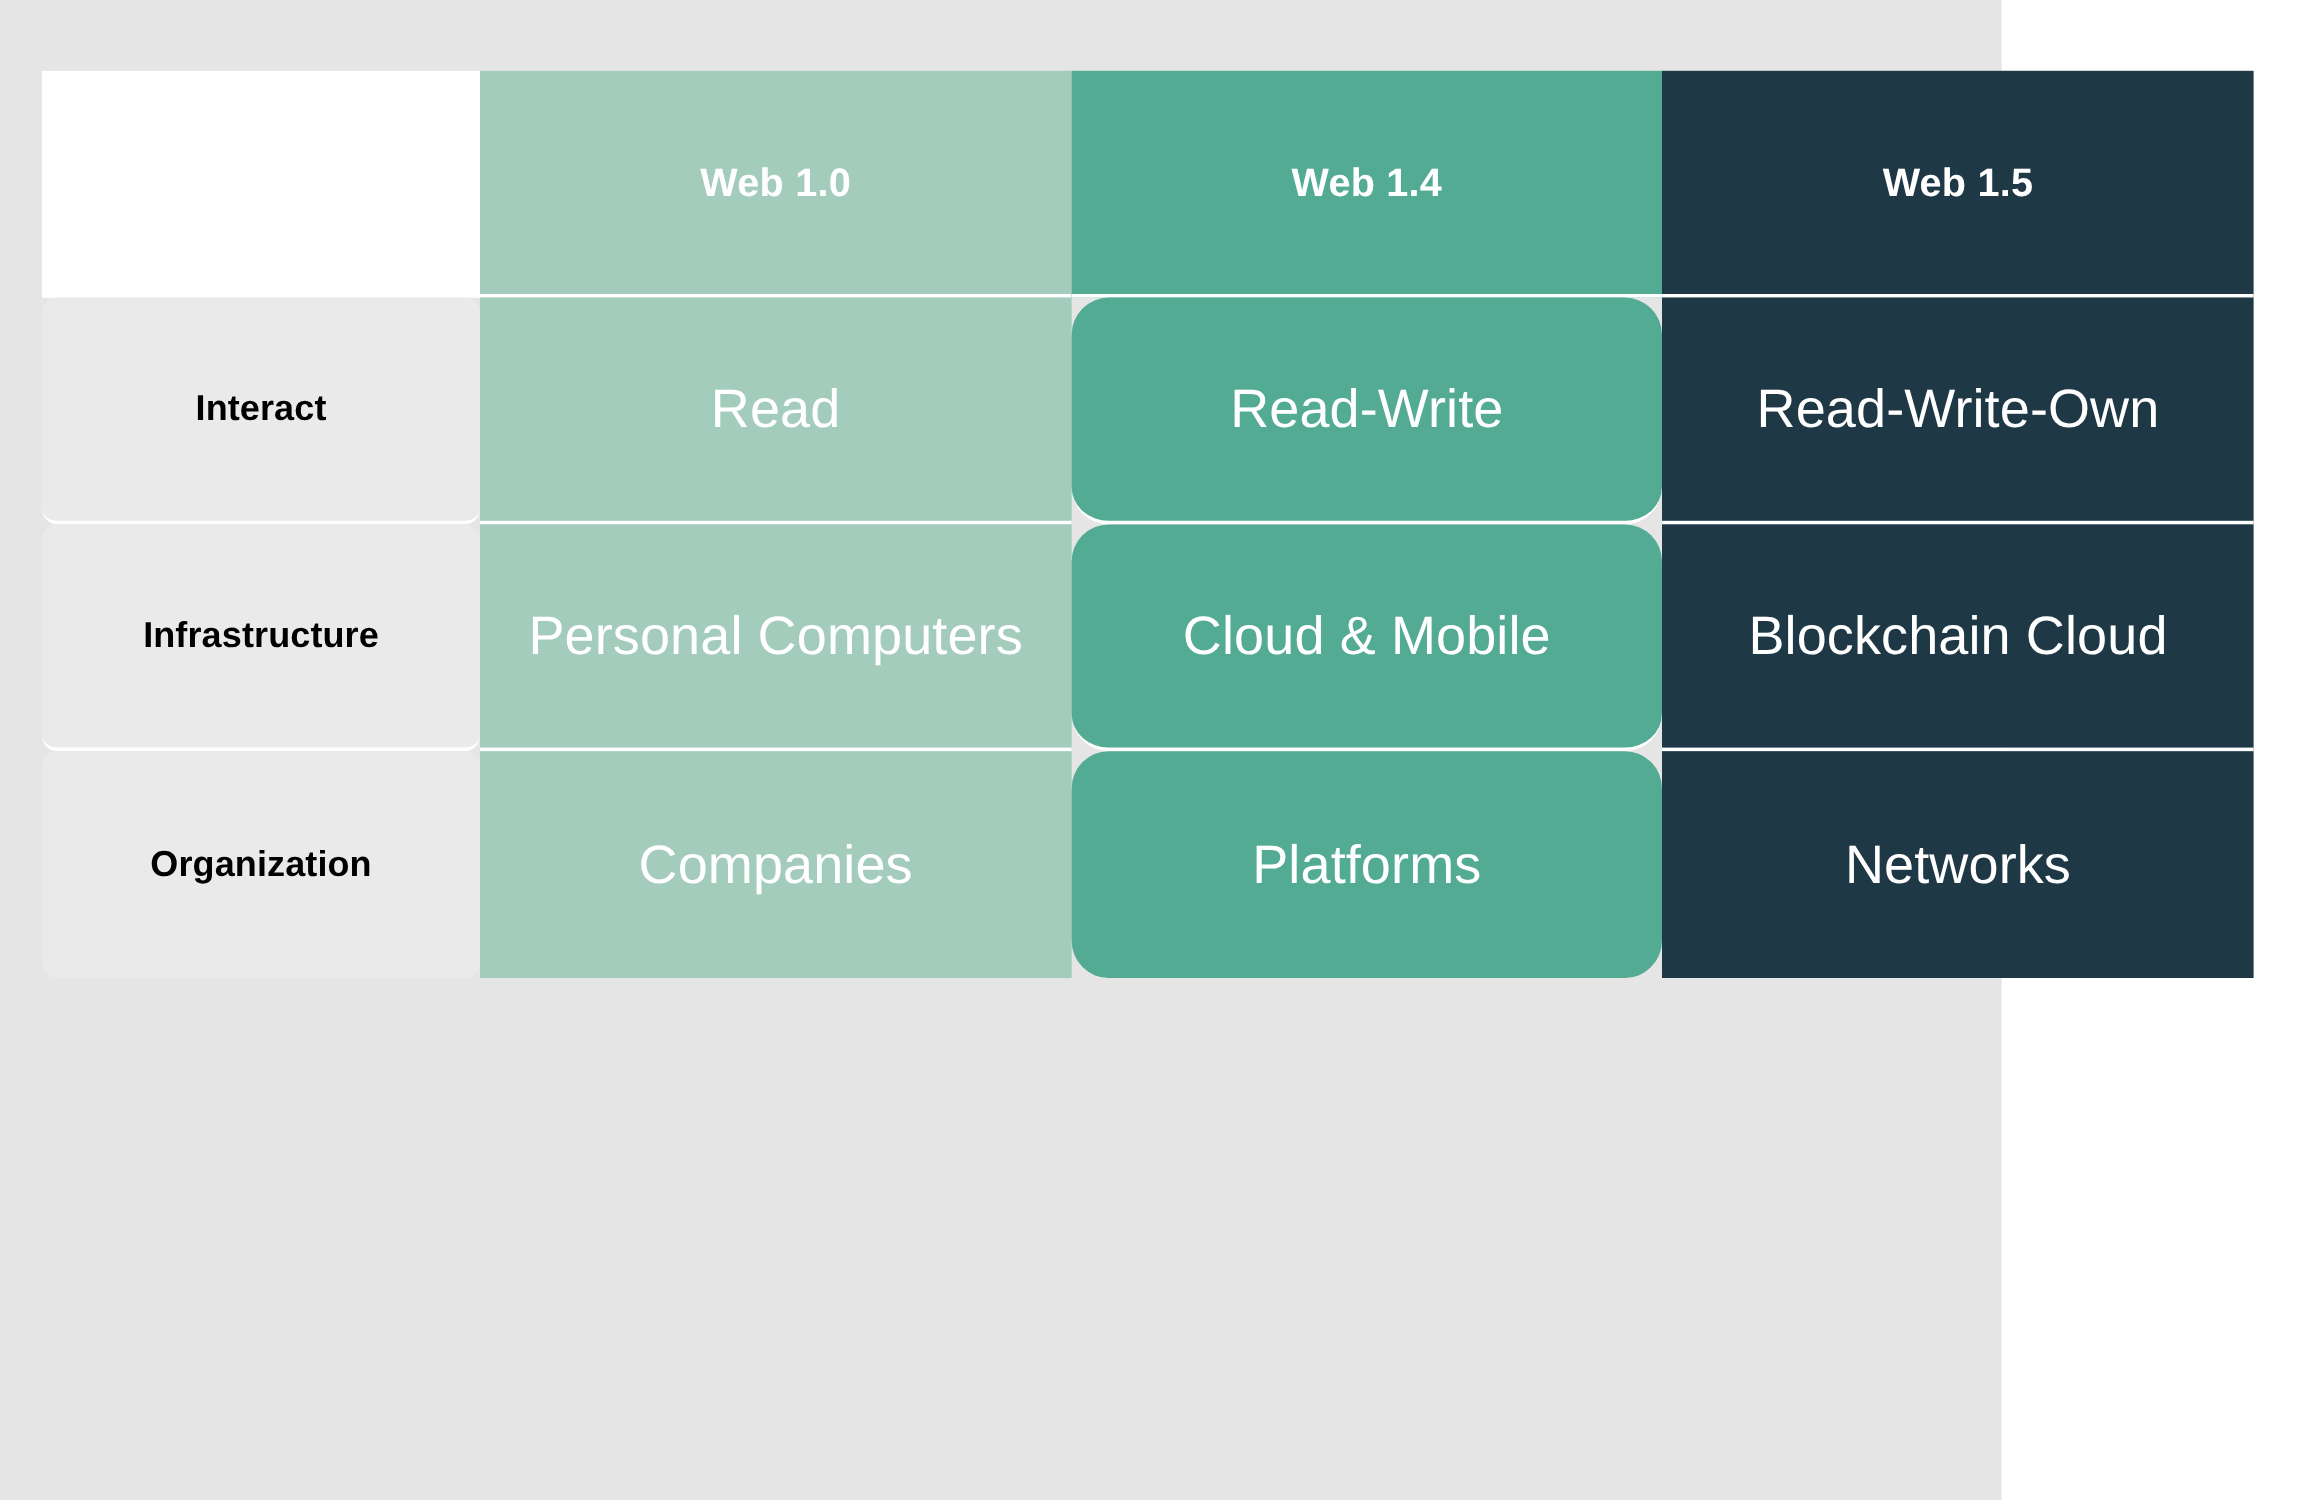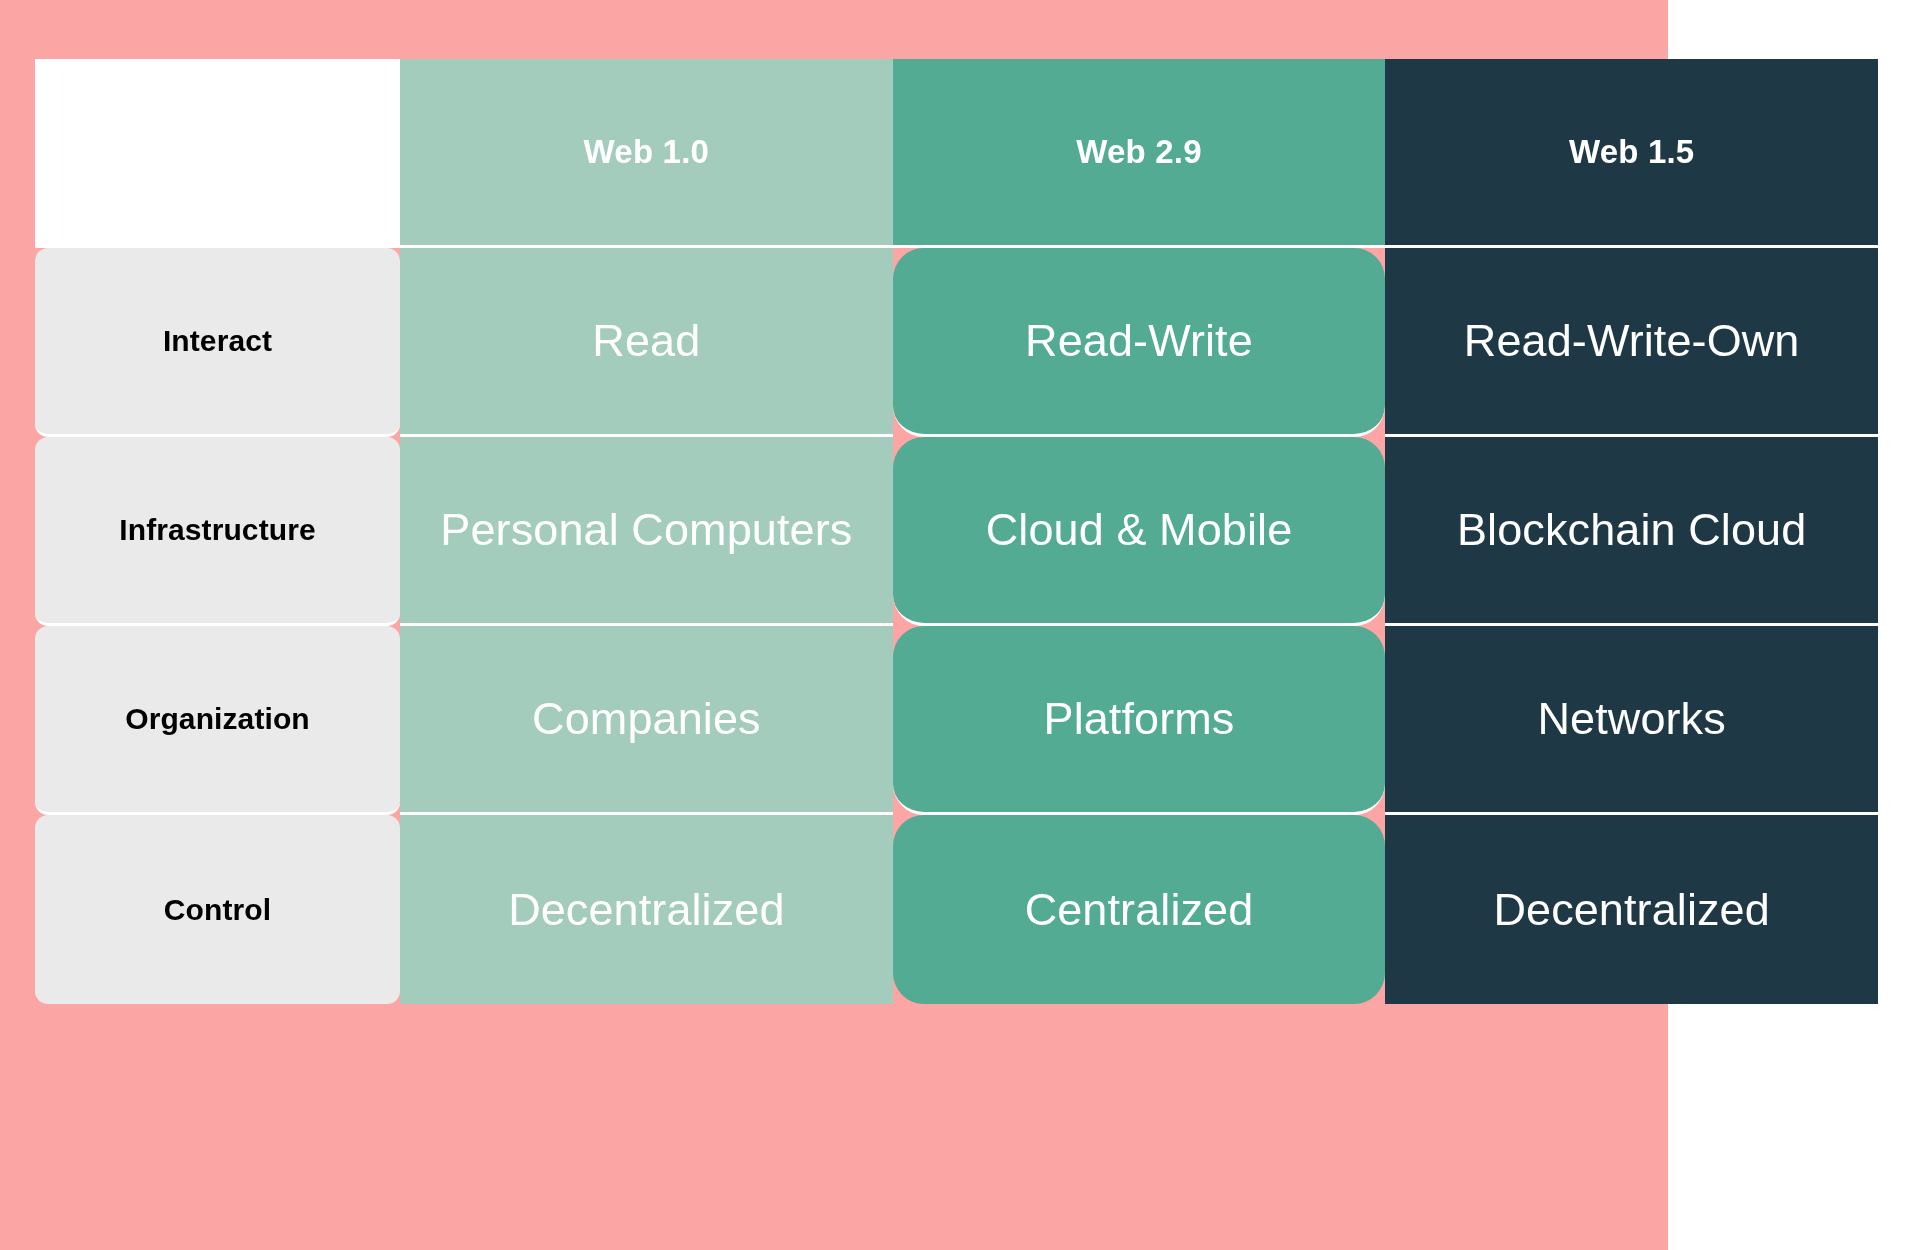--- a/index.html
+++ b/index.html
@@ -13,21 +13,21 @@
     height: 1250px;
     font-family: "Liberation Sans", sans-serif;
     -webkit-font-smoothing: antialiased;
     overflow: hidden;
   }
 
   #stage {
     position: relative;
     width: 1668px;
     height: 1250px;
-    background: #fca5a5;
+    background: #e5e5e5;
     text-decoration: underline;
   }
 
   
   .comparison-table {
     position: absolute;
     left: 35px;
     top: 59px;
     width: 1843px;
     border-collapse: separate;
@@ -104,21 +104,21 @@
       <col class="col-label">
       <col class="col-data">
       <col class="col-data">
       <col class="col-data">
     </colgroup>
 
     <thead>
       <tr>
         <th class="head-spacer"></th>
         <th class="col-head c1">Web 1.0</th>
-        <th class="col-head c2">Web 2.9</th>
+        <th class="col-head c2">Web 1.4</th>
         <th class="col-head c3">Web 1.5</th>
       </tr>
     </thead>
 
     <tbody>
 
       <tr>
         <td class="row-label">Interact</td>
         <td class="cell c1">Read</td>
         <td class="cell c2">Read-Write</td>
@@ -133,23 +133,17 @@
         <td class="cell c3">Blockchain Cloud</td>
       </tr>
 
       <tr>
         <td class="row-label">Organization</td>
         <td class="cell c1">Companies</td>
         <td class="cell c2">Platforms</td>
         <td class="cell c3">Networks</td>
       </tr>
 
-      <tr>
-        <td class="row-label">Control</td>
-        <td class="cell c1">Decentralized</td>
-        <td class="cell c2">Centralized</td>
-        <td class="cell c3">Decentralized</td>
-      </tr>
 
     </tbody>
   </table>
 
 </div>
 
 </body></html>

